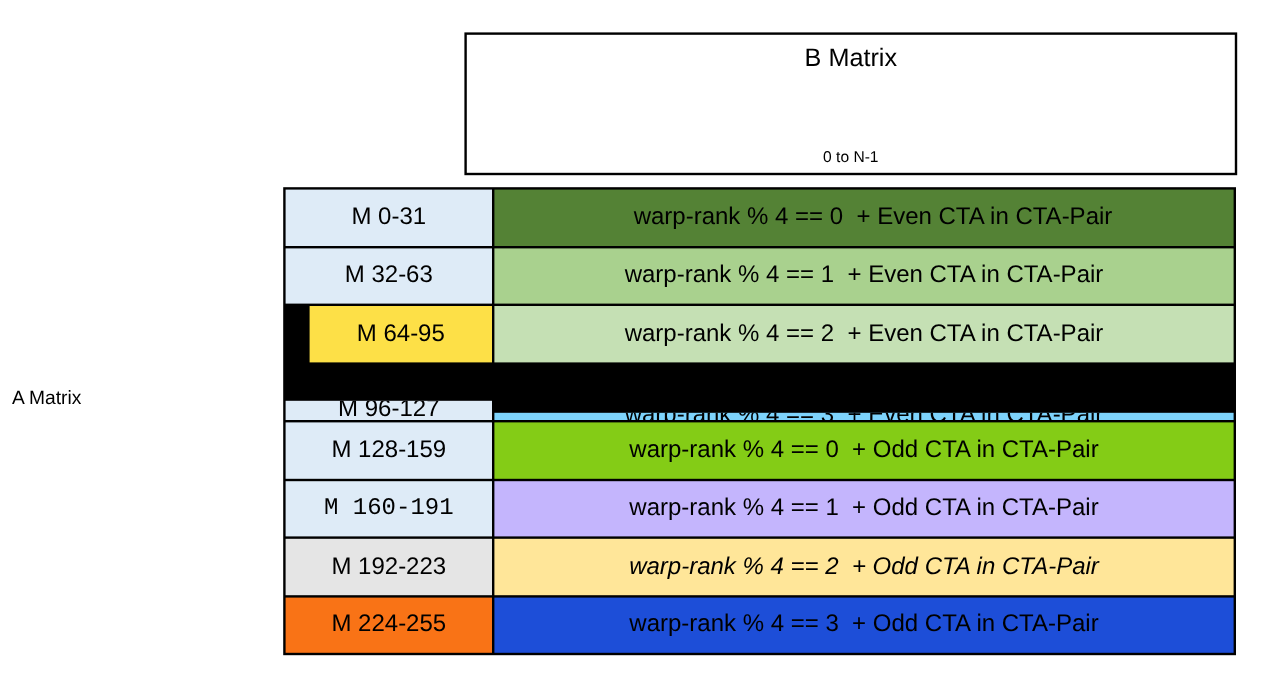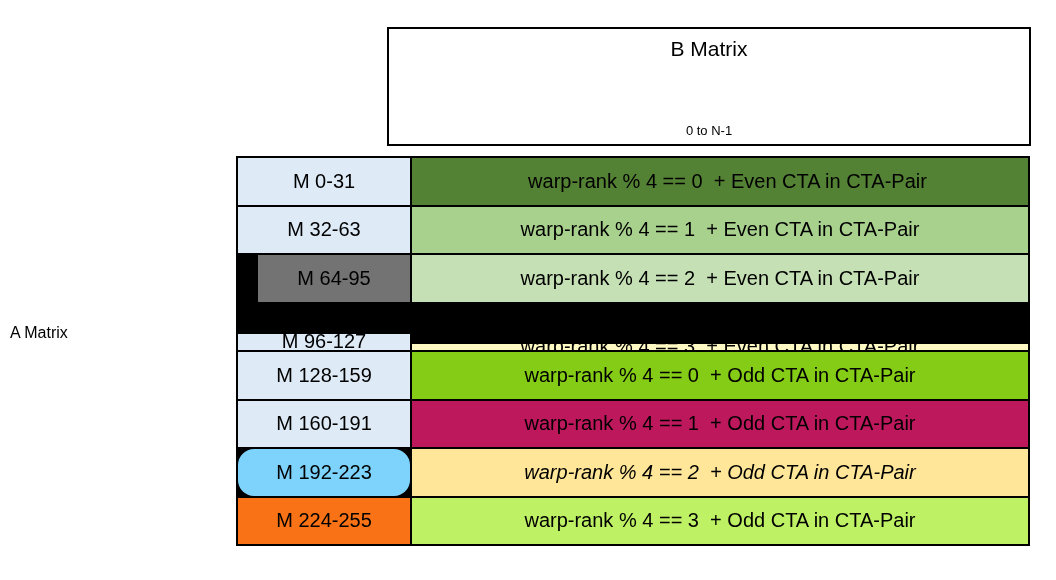--- a/index.html
+++ b/index.html
@@ -85,27 +85,27 @@
     <div class="b-matrix-range">0 to N-1</div>
   </div>
 
   <div class="a-matrix-label">A Matrix</div>
 
   <div class="map-table">
       <div class="cell m-cell" style="background: rgb(222, 235, 247);">M 0-31</div>
       <div class="cell map-cell" style="background: rgb(84, 130, 53); padding-left: 15px;">warp-rank % 4 == 0  + Even CTA in CTA-Pair</div>
       <div class="cell m-cell" style="background: rgb(222, 235, 247);">M 32-63</div>
       <div class="cell map-cell" style="background: rgb(169, 209, 142);">warp-rank % 4 == 1  + Even CTA in CTA-Pair</div>
-      <div class="cell m-cell" style="background: #737373; margin-left: 20px;">M 64-95</div>
+      <div class="cell m-cell" style="background: #fde047; margin-left: 20px;">M 64-95</div>
       <div class="cell map-cell" style="background: rgb(197, 224, 180);">warp-rank % 4 == 2  + Even CTA in CTA-Pair</div>
       <div class="cell m-cell" style="background: rgb(222, 235, 247); margin-top: 30px;">M 96-127</div>
-      <div class="cell map-cell" style="background: #fef9c3; margin-top: 40px;">warp-rank % 4 == 3  + Even CTA in CTA-Pair</div>
+      <div class="cell map-cell" style="background: #7dd3fc; margin-top: 40px;">warp-rank % 4 == 3  + Even CTA in CTA-Pair</div>
       <div class="cell m-cell" style="background: rgb(222, 235, 247);">M 128-159</div>
       <div class="cell map-cell" style="background: #84cc16;">warp-rank % 4 == 0  + Odd CTA in CTA-Pair</div>
-      <div class="cell m-cell" style="background: rgb(222, 235, 247);">M 160-191</div>
-      <div class="cell map-cell" style="background: #be185d;">warp-rank % 4 == 1  + Odd CTA in CTA-Pair</div>
-      <div class="cell m-cell" style="background: #7dd3fc; border-radius: 16px;">M 192-223</div>
+      <div class="cell m-cell" style="background: rgb(222, 235, 247); font-family: Liberation Mono, monospace;">M 160-191</div>
+      <div class="cell map-cell" style="background: #c4b5fd;">warp-rank % 4 == 1  + Odd CTA in CTA-Pair</div>
+      <div class="cell m-cell" style="background: #e5e5e5;">M 192-223</div>
       <div class="cell map-cell" style="background: rgb(255, 230, 153); font-style: italic;">warp-rank % 4 == 2  + Odd CTA in CTA-Pair</div>
       <div class="cell m-cell" style="background: #f97316;">M 224-255</div>
-      <div class="cell map-cell" style="background: #bef264;">warp-rank % 4 == 3  + Odd CTA in CTA-Pair</div>
+      <div class="cell map-cell" style="background: #1d4ed8;">warp-rank % 4 == 3  + Odd CTA in CTA-Pair</div>
     </div>
 
 </div>
 
 </body></html>

